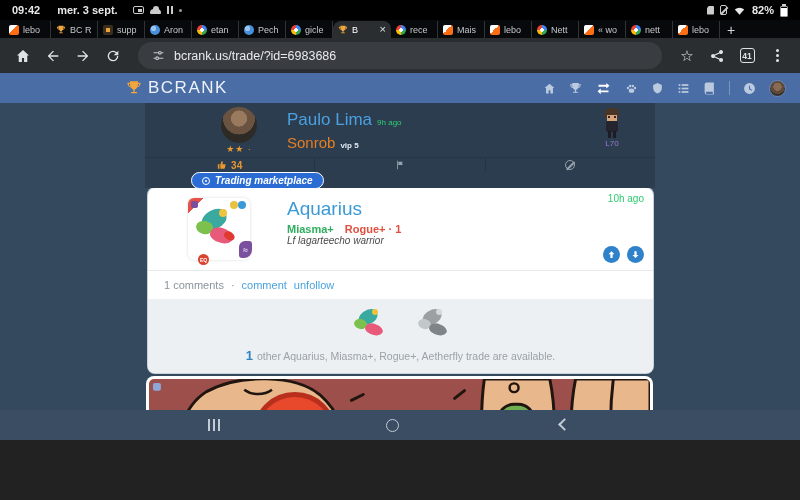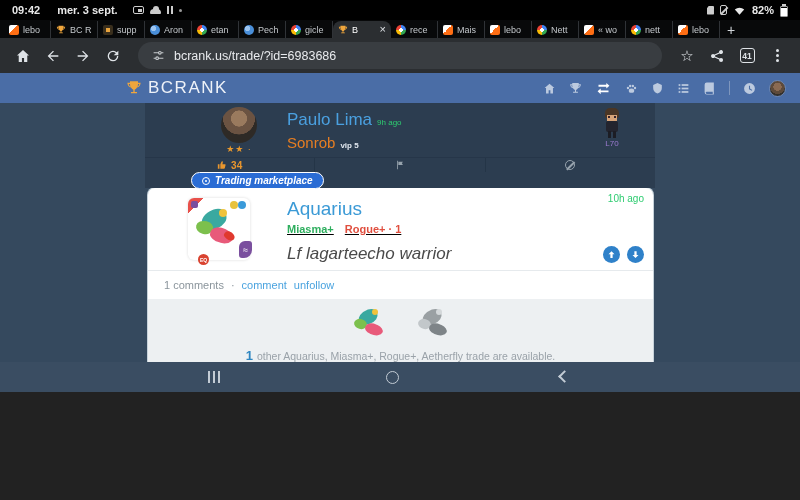--- a/index.html
+++ b/index.html
@@ -1,17 +1,17 @@
 <!DOCTYPE html>
 <html><head>
 <meta charset="utf-8">
 <style>
   html,body{margin:0;padding:0;background:#222;}
   *{box-sizing:border-box;}
-  .screen{position:relative;width:800px;height:392px;overflow:hidden;background:#35495e;
+  .screen{position:relative;width:800px;height:440px;overflow:hidden;background:#35495e;
     font-family:"Liberation Sans","DejaVu Sans",sans-serif;-webkit-font-smoothing:antialiased;}
 
   
   .status-bar{position:absolute;top:0;left:0;right:0;height:20px;background:#000;display:flex;
     align-items:center;padding:0 12px;color:#e8e8e8;font-size:11px;font-weight:bold;gap:7px;}
   .sb-date{margin-left:10px;}
   .sb-icons{display:flex;align-items:center;gap:6px;margin-left:8px;}
   .pip{width:11px;height:8px;border:1px solid #ccc;border-radius:2px;position:relative;}
   .pip::after{content:"";position:absolute;right:1px;bottom:1px;width:4px;height:3px;background:#ccc;}
   .cloudi{width:11px;height:5px;background:#ccc;border-radius:4px 4px 1px 1px;position:relative;margin-top:3px;}
@@ -125,23 +125,23 @@
   .c4{left:31px;top:11px;width:8px;height:8px;background:#f0c33c;border-radius:50%;}
   .c5{left:36px;top:34px;width:11px;height:8px;background:#e0392f;border-radius:50% 50% 60% 40%;transform:rotate(40deg);}
   .bdg-dots{position:absolute;top:3px;right:4px;width:16px;height:8px;}
   .bdg-dots::before{content:"";position:absolute;left:0;top:0;width:8px;height:8px;border-radius:50%;background:#e8c23d;}
   .bdg-dots::after{content:"";position:absolute;right:0;top:0;width:8px;height:8px;border-radius:50%;background:#3a9ad9;}
   .bdg-eq{position:absolute;right:-2px;bottom:2px;width:13px;height:17px;background:#7a4f9e;border-radius:6px 3px 8px 3px;
     color:#fff;font-size:9px;display:flex;align-items:center;justify-content:center;}
   .bdg-red{position:absolute;left:10px;bottom:-5px;width:11px;height:11px;border-radius:50%;background:#d94330;
     color:#fff;font-size:5px;font-weight:bold;display:flex;align-items:center;justify-content:center;}
   .t-title{color:#3b9ad6;font-size:19px;}
-  .t-tags{margin-top:3px;font-size:11px;font-weight:bold;display:flex;gap:11px;text-decoration:underline;}
+  .t-tags{margin-top:3px;font-size:11px;font-weight:bold;display:flex;gap:11px;}
   .tag-green{color:#2eae5e;} .tag-red{color:#e04f3f;}
-  .t-desc{margin-top:9px;font-style:italic;font-size:17px;color:#4a4a4a;}
+  .t-desc{font-style:italic;font-size:10px;color:#4a4a4a;}
   .t-time{position:absolute;top:5px;right:9px;color:#2ecc71;font-size:10px;}
   .votes{position:absolute;right:9px;bottom:7px;display:flex;gap:7px;}
   .vote{width:17px;height:17px;border-radius:50%;background:#2f81c9;display:flex;align-items:center;justify-content:center;}
   .vote svg{width:9px;height:9px;fill:#fff;}
 
   .comments-row{border-top:1px solid #e6eaed;padding:8px 16px;font-size:11px;color:#8b959c;display:flex;gap:7px;align-items:baseline;}
   .c-link{color:#4aa3df;}
 
   .related{background:#edf0f2;border-radius:0 0 7px 7px;padding:7px 0 10px;text-align:center;}
   .rel-creatures{display:flex;justify-content:center;gap:24px;height:36px;}

